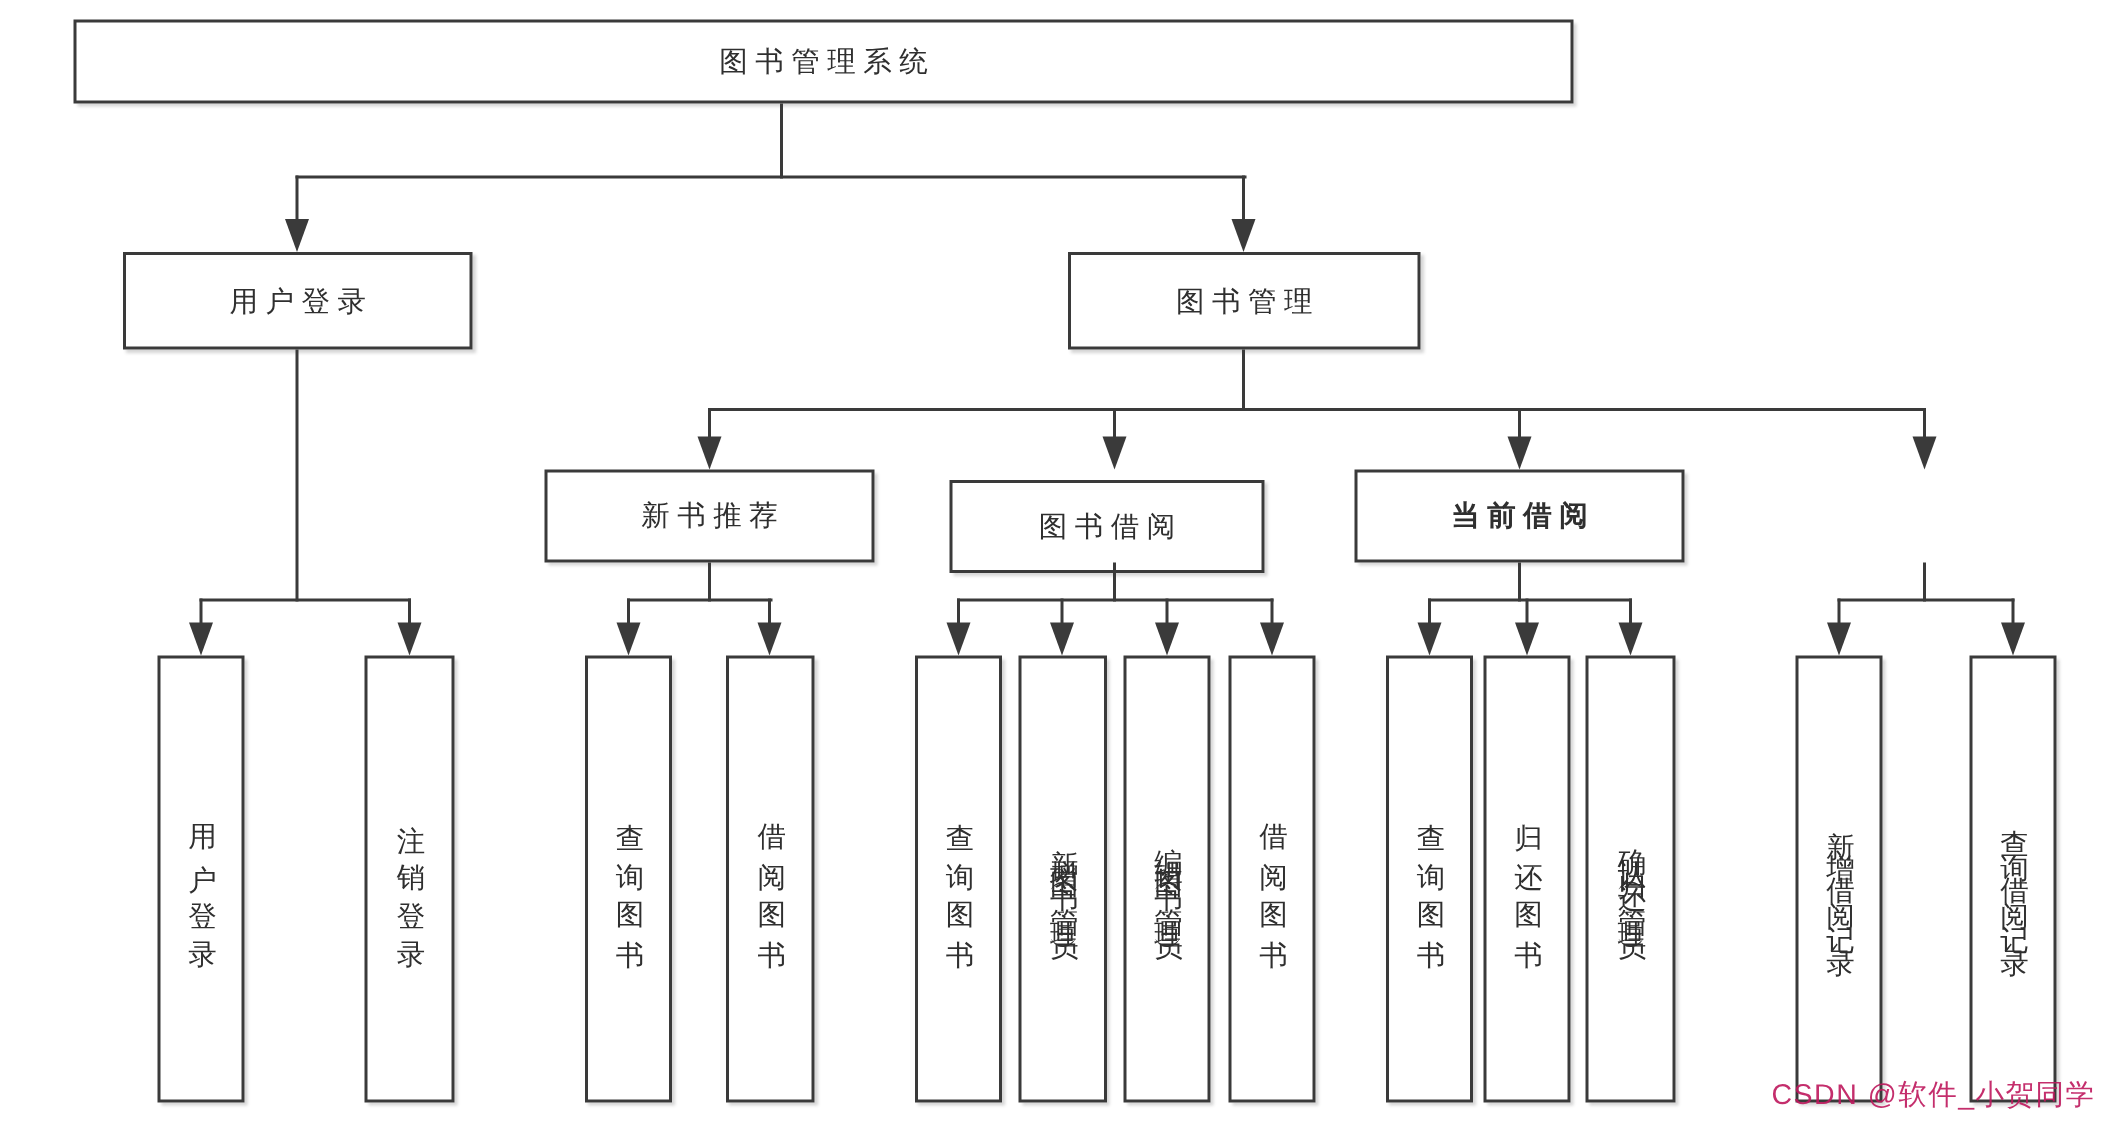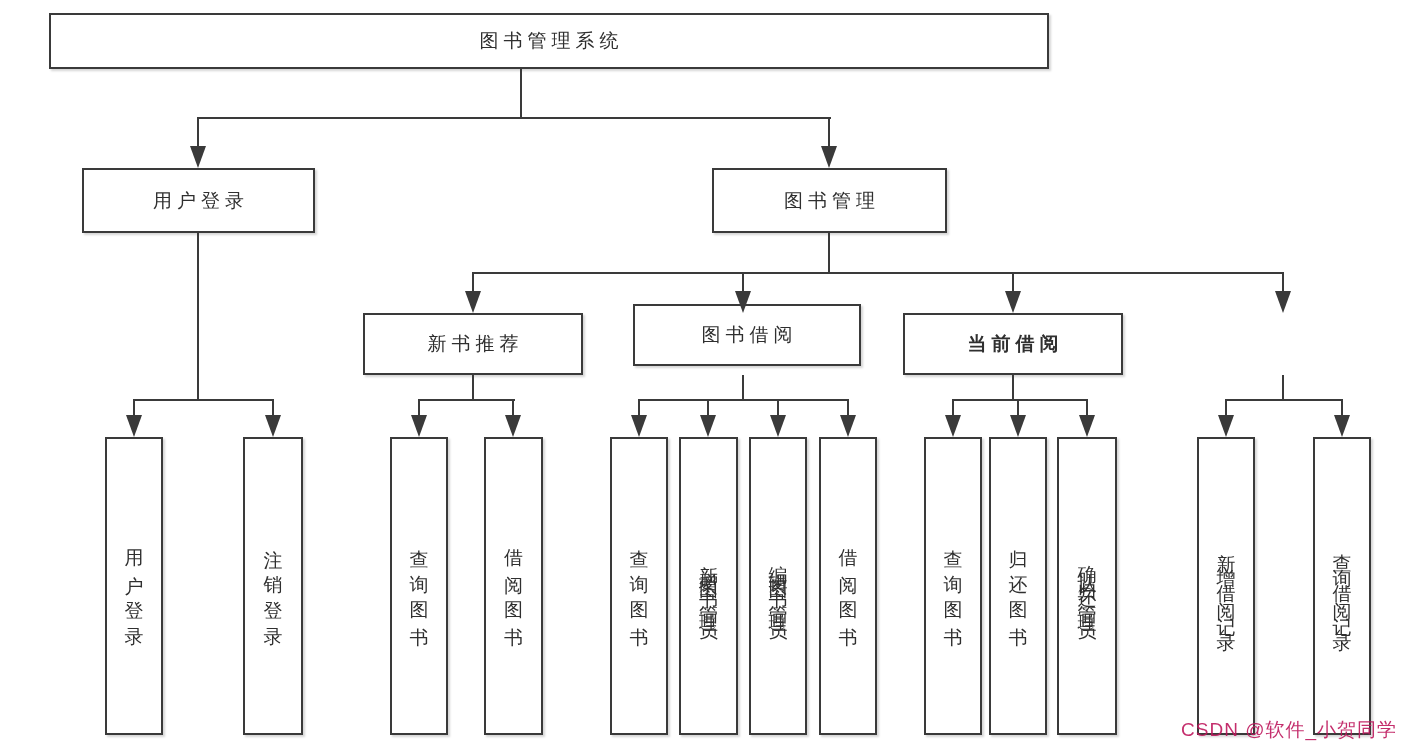--- a/index.html
+++ b/index.html
@@ -26,21 +26,21 @@
 <body>
 
 <div id="stage">
 
   <div class="box hbox" style="left:21px;top:13px;width:1000px;height:56px;margin-left:28px;">图书管理系统</div>
 
   <div class="box hbox" style="left:82px;top:168px;width:233px;height:65px;">用户登录</div>
   <div class="box hbox" style="left:363px;top:313px;width:220px;height:62px;">新书推荐</div>
 
   <div class="box hbox" style="left:712px;top:168px;width:235px;height:65px;">图书管理</div>
-  <div class="box hbox" style="left:633px;top:304px;width:228px;height:62px;">图书借阅</div>
+  <div class="box hbox" style="left:633px;top:320px;width:210px;height:62px;">图书借阅</div>
   <div class="box hbox" style="left:903px;top:313px;width:220px;height:62px;font-weight:bold;">当前借阅</div>
 
   <div class="box leaf sp-lg" style="left:105px;top:437px;width:58px;height:298px;">用户登录</div>
   <div class="box leaf sp-lg" style="left:243px;top:437px;width:60px;height:298px;">注销登录</div>
 
   <div class="box leaf sp-lg" style="left:390px;top:437px;width:58px;height:298px;">查询图书</div>
   <div class="box leaf sp-lg" style="left:484px;top:437px;width:59px;height:298px;">借阅图书</div>
 
   <div class="box leaf sp-lg" style="left:610px;top:437px;width:58px;height:298px;">查询图书</div>
   <div class="box leaf sp-sm" style="left:679px;top:437px;width:59px;height:298px;">新增图书（管理员）</div>

